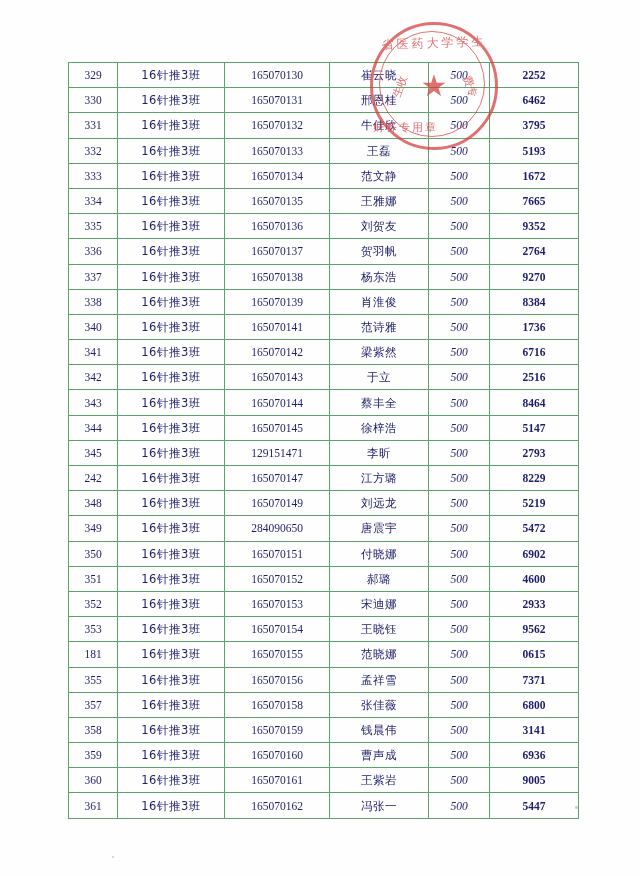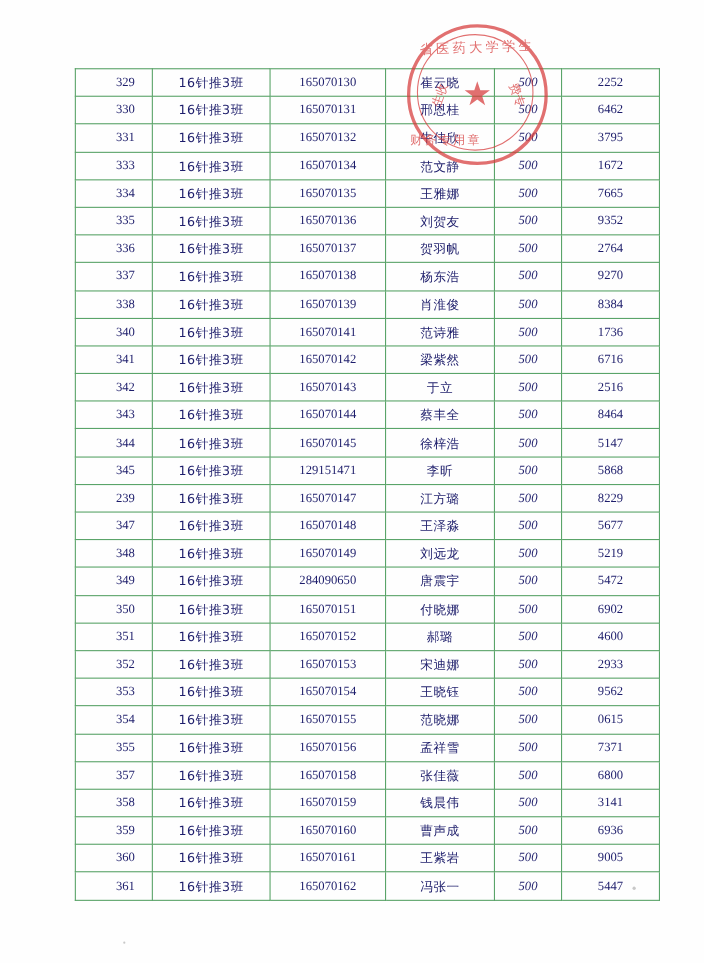--- a/index.html
+++ b/index.html
@@ -37,26 +37,26 @@
     height: 24.2px;
     font-size: 11.5px;
     color: #1d1d6b;
     text-align: center;
     vertical-align: middle;
     padding: 0;
     line-height: 24px;
     white-space: nowrap;
     overflow: hidden;
   }
-  table.roster td.col-seq   { width: 48px; padding-left: 21px; }
+  table.roster td.col-seq   { width: 48px; }
   table.roster td.col-class { width: 106px; }
   table.roster td.col-id    { width: 104px; margin-left: 12px; }
   table.roster td.col-name  { width: 98px; }
   table.roster td.col-amt   { width: 60px; font-style: italic; }
-  table.roster td.col-num   { width: 88px; }
+  table.roster td.col-num   { width: 88px; font-weight: bold; }
 
   td.col-class, td.col-name {
     font-family: "DejaVu Sans", sans-serif;
     font-size: 11px;
     letter-spacing: 0.5px;
   }
   td.col-seq, td.col-id, td.col-amt, td.col-num {
     font-family: "Liberation Serif", serif;
     font-size: 12px;
   }
@@ -158,20 +158,28 @@
           </tr>
           <tr>
             <td class="col-seq">331</td>
             <td class="col-class">16针推3班</td>
             <td class="col-id">165070132</td>
             <td class="col-name">牛佳欣</td>
             <td class="col-amt">500</td>
             <td class="col-num">3795</td>
           </tr>
           <tr>
+            <td class="col-seq">332</td>
+            <td class="col-class">16针推3班</td>
+            <td class="col-id">165070133</td>
+            <td class="col-name">王磊</td>
+            <td class="col-amt">500</td>
+            <td class="col-num">5193</td>
+          </tr>
+          <tr>
             <td class="col-seq">333</td>
             <td class="col-class">16针推3班</td>
             <td class="col-id">165070134</td>
             <td class="col-name">范文静</td>
             <td class="col-amt">500</td>
             <td class="col-num">1672</td>
           </tr>
           <tr>
             <td class="col-seq">334</td>
             <td class="col-class">16针推3班</td>
@@ -251,39 +259,31 @@
             <td class="col-name">徐梓浩</td>
             <td class="col-amt">500</td>
             <td class="col-num">5147</td>
           </tr>
           <tr>
             <td class="col-seq">345</td>
             <td class="col-class">16针推3班</td>
             <td class="col-id">129151471</td>
             <td class="col-name">李昕</td>
             <td class="col-amt">500</td>
-            <td class="col-num">5868</td>
-          </tr>
-          <tr>
-            <td class="col-seq">239</td>
+            <td class="col-num">2793</td>
+          </tr>
+          <tr>
+            <td class="col-seq">242</td>
             <td class="col-class">16针推3班</td>
             <td class="col-id">165070147</td>
             <td class="col-name">江方璐</td>
             <td class="col-amt">500</td>
             <td class="col-num">8229</td>
           </tr>
           <tr>
-            <td class="col-seq">347</td>
-            <td class="col-class">16针推3班</td>
-            <td class="col-id">165070148</td>
-            <td class="col-name">王泽淼</td>
-            <td class="col-amt">500</td>
-            <td class="col-num">5677</td>
-          </tr>
-          <tr>
             <td class="col-seq">348</td>
             <td class="col-class">16针推3班</td>
             <td class="col-id">165070149</td>
             <td class="col-name">刘远龙</td>
             <td class="col-amt">500</td>
             <td class="col-num">5219</td>
           </tr>
           <tr>
             <td class="col-seq">349</td>
             <td class="col-class">16针推3班</td>
@@ -318,21 +318,21 @@
           </tr>
           <tr>
             <td class="col-seq">353</td>
             <td class="col-class">16针推3班</td>
             <td class="col-id">165070154</td>
             <td class="col-name">王晓钰</td>
             <td class="col-amt">500</td>
             <td class="col-num">9562</td>
           </tr>
           <tr>
-            <td class="col-seq">354</td>
+            <td class="col-seq">181</td>
             <td class="col-class">16针推3班</td>
             <td class="col-id">165070155</td>
             <td class="col-name">范晓娜</td>
             <td class="col-amt">500</td>
             <td class="col-num">0615</td>
           </tr>
           <tr>
             <td class="col-seq">355</td>
             <td class="col-class">16针推3班</td>
             <td class="col-id">165070156</td>

